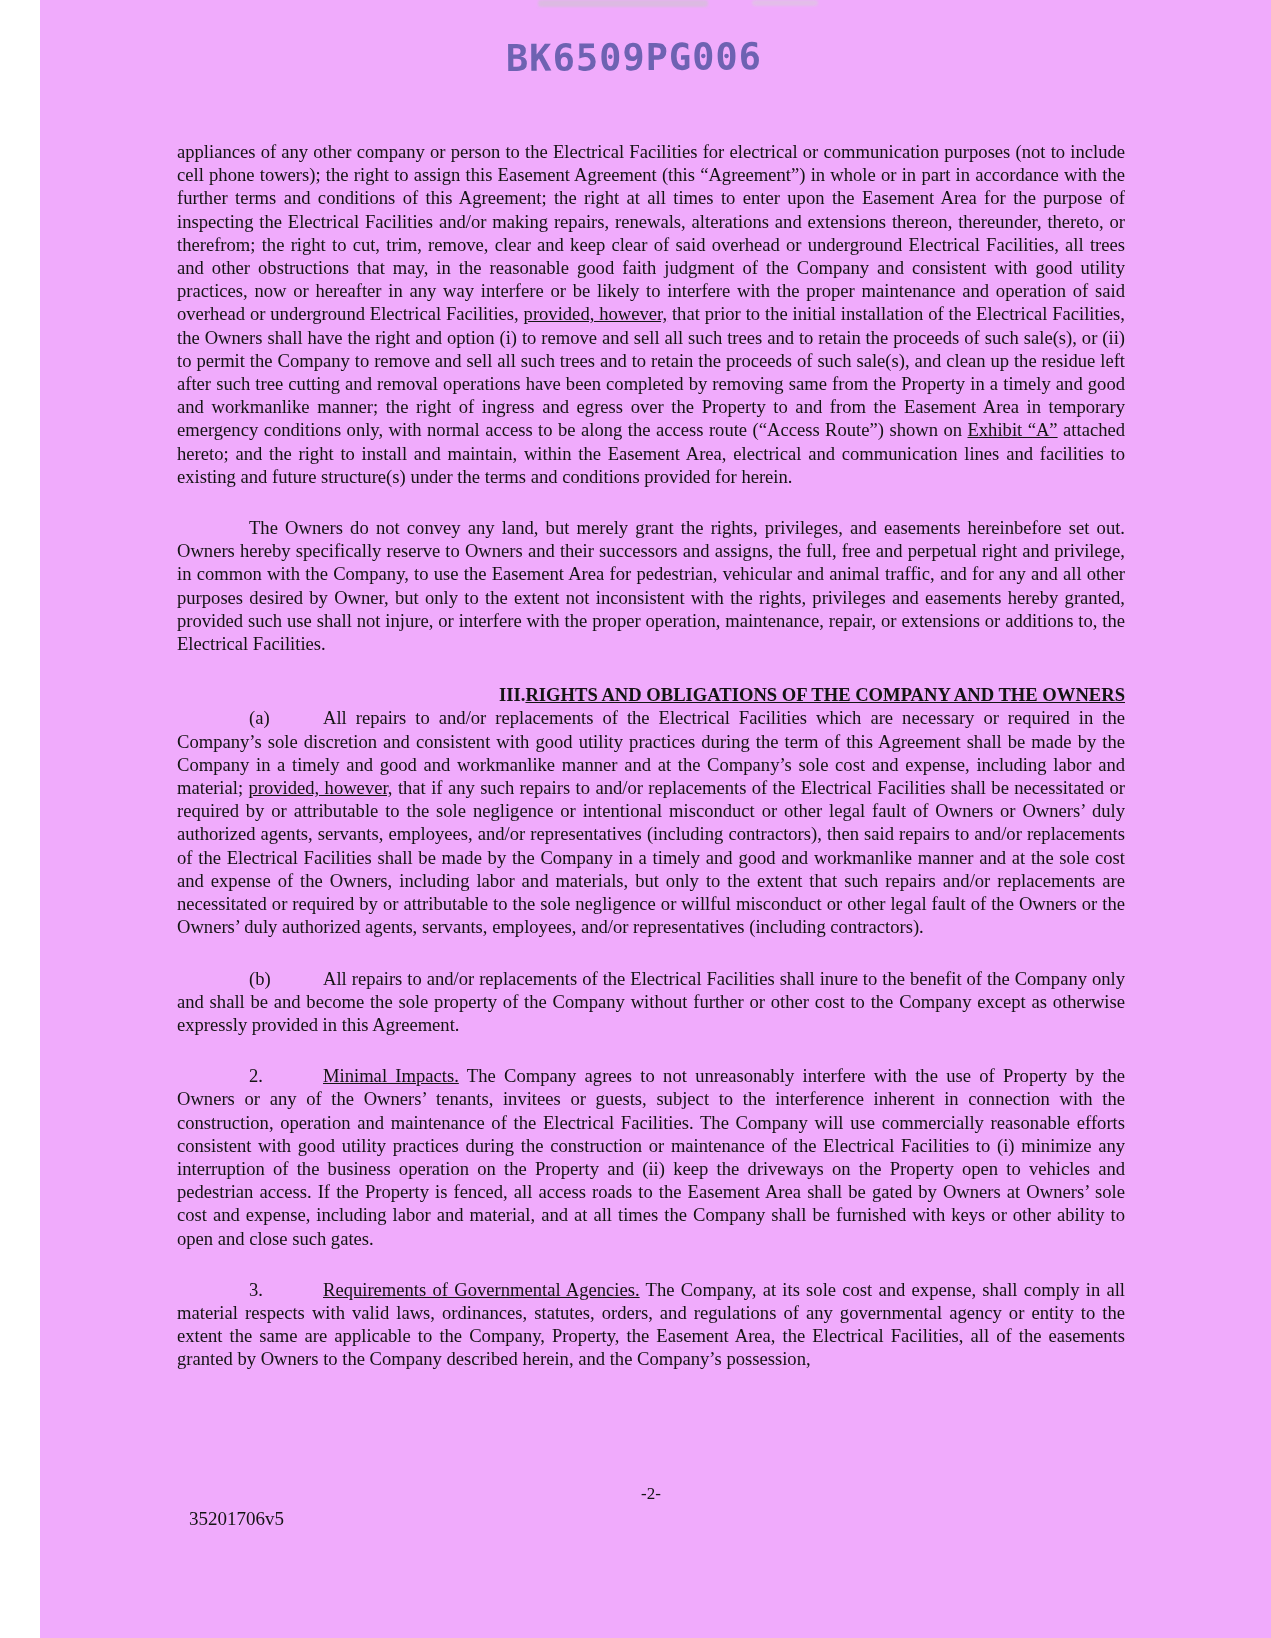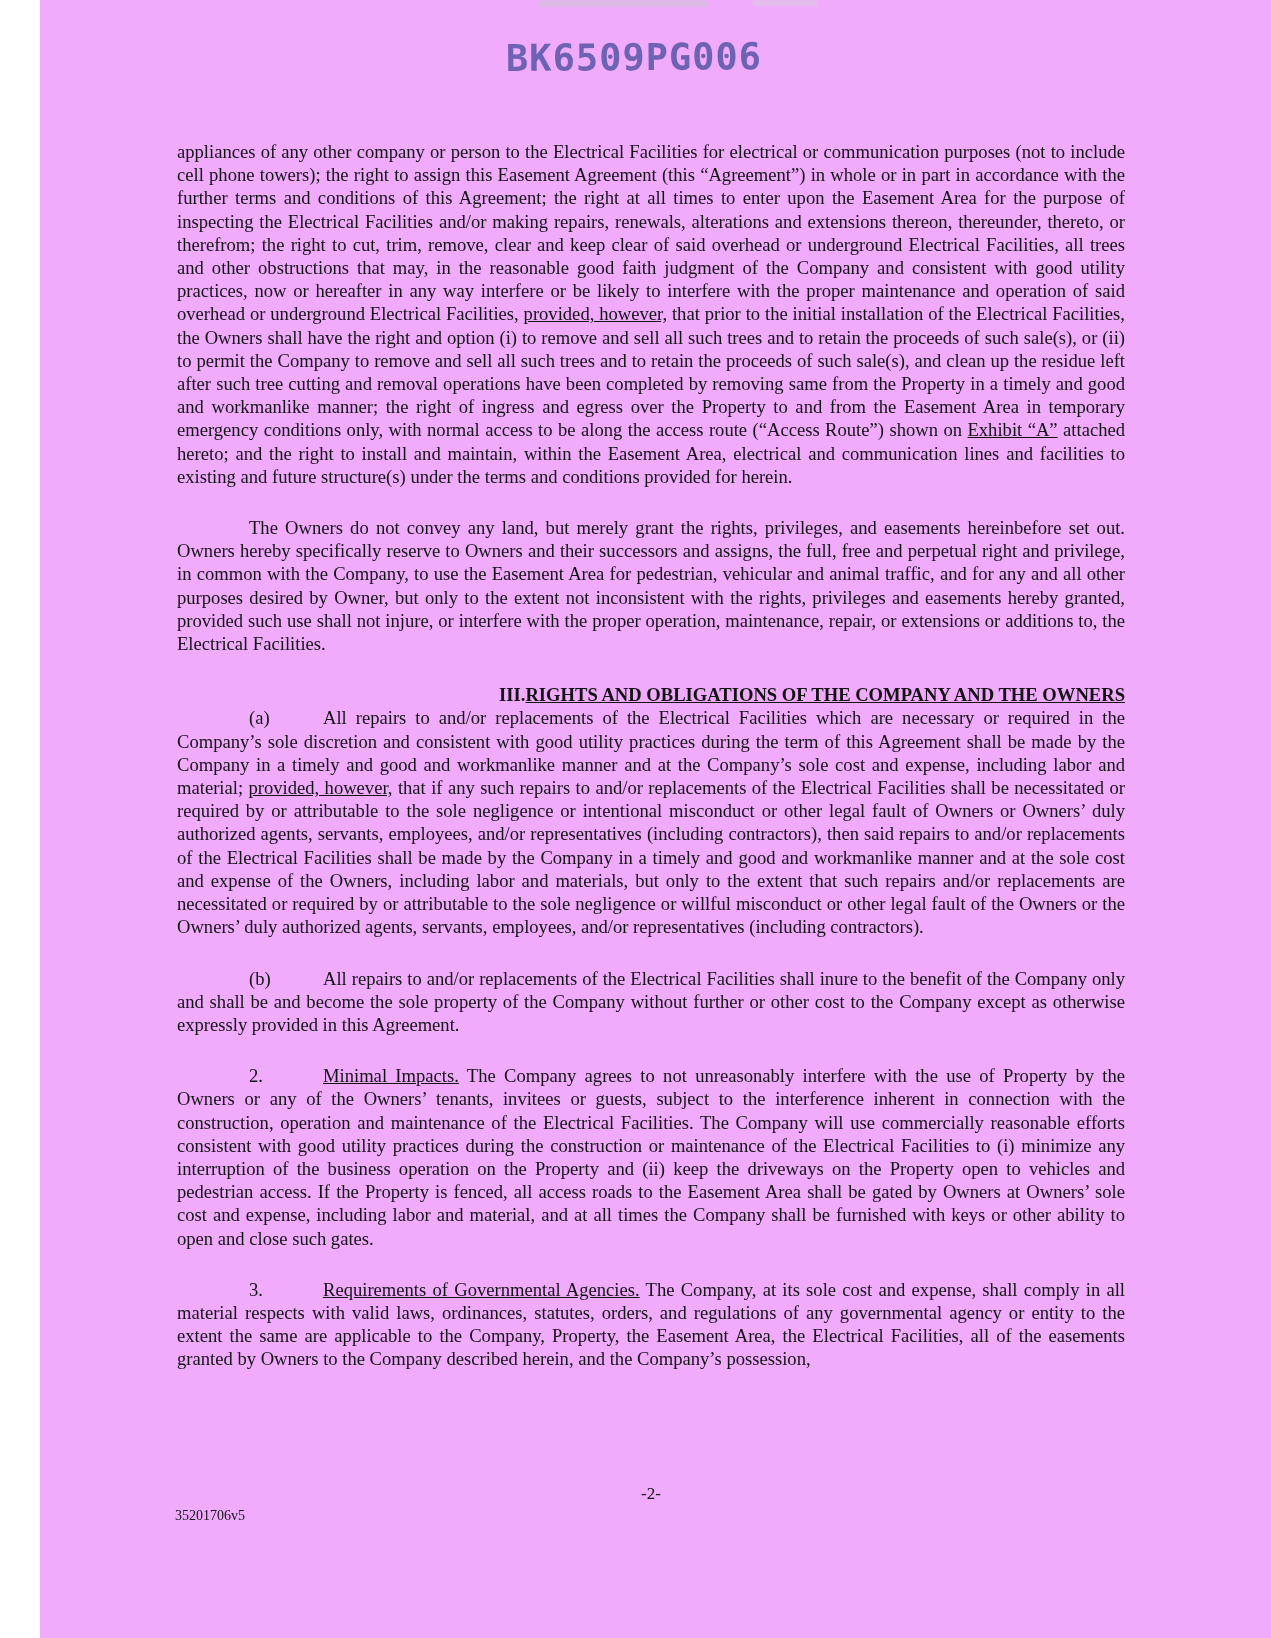--- a/index.html
+++ b/index.html
@@ -45,21 +45,21 @@
   .subheading { font-weight: bold; margin: 0 0 28px 0; padding-left: 70px; text-align: left; }
   .subheading .hnum { width: 76px; }
   .htitle { text-decoration: underline; }
   .u { text-decoration: underline; }
   .b { font-weight: normal; }
   .footer-page {
     position: absolute; left: 137px; top: 1484px; width: 948px;
     text-align: center; font-size: 17px;
   }
   .footer-doc {
-    position: absolute; left: 135px; top: 1508px; font-size: 14px;
+    position: absolute; left: 149px; top: 1508px; font-size: 19px;
   }
 </style>
 </head>
 <body>
 
 <div class="page">
   <div class="scan-artifact-a"></div>
   <div class="scan-artifact-b"></div>
   <div class="stamp" style="color: rgb(93, 89, 168);">BK6509PG006</div>
   <div class="body-text">

